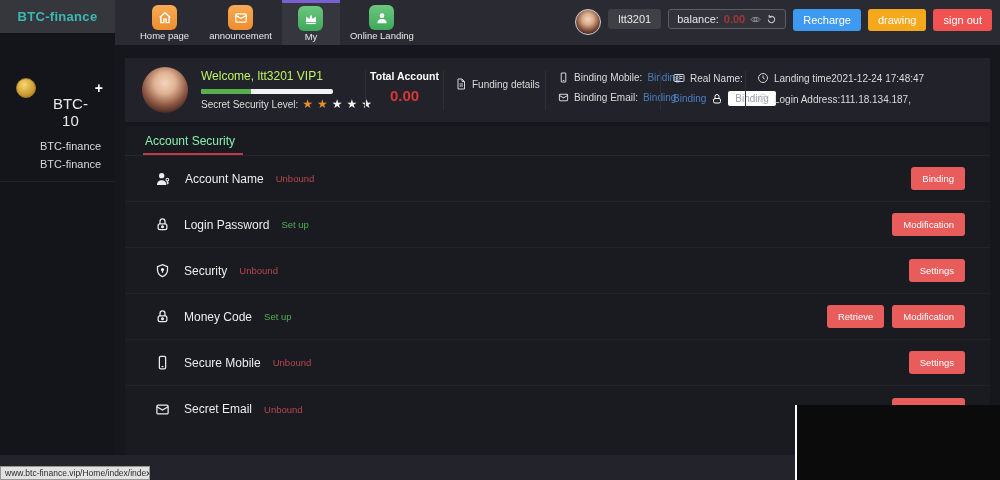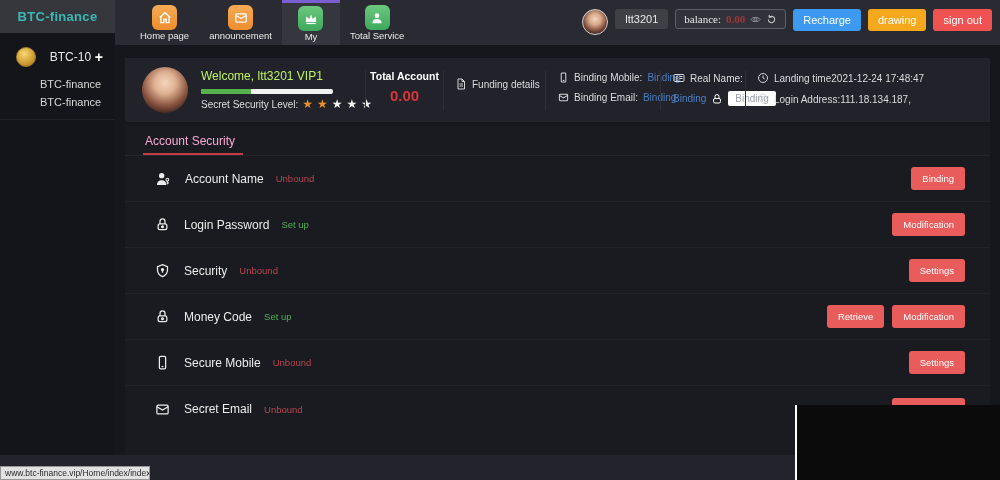--- a/index.html
+++ b/index.html
@@ -18,34 +18,34 @@
   .nav-icon { width:25px; height:25px; border-radius:6px; display:flex; align-items:center; justify-content:center; color:#fff; }
   .nav-icon.orange { background:linear-gradient(#f6ab55,#ee8d2e); }
   .nav-icon.green  { background:linear-gradient(#6cc87e,#3da85c); }
   .nav-label { color:#e8e8e8; font-size:9.5px; margin-top:0; white-space:nowrap; }
 
   #user-group { position:absolute; right:8px; top:9px; display:flex; align-items:flex-start; gap:7px; }
   .avatar-sm { width:26px; height:26px; border-radius:50%; border:1px solid #cfcfcf;
                background:radial-gradient(circle at 50% 38%, #f2d5bc 0%, #d9a98a 30%, #7a4a3a 62%, #2e1c1a 85%); }
   .chip { background:#3f4046; border-radius:3px; padding:4px 10px; color:#e9e9e9; font-size:11px; }
   .balance-chip { display:flex; align-items:center; gap:5px; border:1px solid #5e5f66; border-radius:3px;
-                  padding:3px 8px; background:#31323a; font-size:11px; color:#e9e9e9;font-family:Liberation Serif, serif; }
+                  padding:3px 8px; background:#31323a; font-size:11px; color:#e9e9e9; }
   .balance-val { color:#a23636; font-weight:bold; }
   .tb-btn { border:none; border-radius:3px; color:#fff; font-size:11px; padding:5px 10px; cursor:pointer; font-family:inherit; }
   .btn-recharge { background:#3e9af0; }
   .btn-drawing  { background:#f5a81c; }
   .btn-signout  { background:#f05252; }
   .mini-ico { color:#9a9ba1; display:flex; }
 
   
   #sidebar { left:0; top:33px; width:115px; height:422px; background:#14151a; z-index:1; }
   #side-group { display:flex; align-items:center; padding:14px 12px 8px 16px; cursor:pointer; }
   .coin { width:20px; height:20px; border-radius:50%;
           background:radial-gradient(circle at 40% 32%, #f7d770, #c9972f 65%, #8a6418); border:1px solid #a87f28; }
-  #side-group-label { color:#e8e8e8; font-size:12px; margin-left:10px; flex:1; text-align:center; }
+  #side-group-label { color:#e8e8e8; font-size:15px; margin-left:10px; flex:1; text-align:center;margin-top:48px; }
   #side-add { color:#fff; font-size:14px; font-weight:bold; cursor:pointer; }
   .side-item { color:#d8d8d8; font-size:11px; padding:3px 0 3px 40px; cursor:pointer; }
   #side-divider { margin-top:8px; border-bottom:1px solid #22232a; }
 
   
   #welcome-card { left:125px; top:58px; width:865px; height:64px; background:#21222a; z-index:1; }
   .avatar-lg { position:absolute; left:17px; top:9px; width:46px; height:46px; border-radius:50%;
                background:radial-gradient(circle at 50% 35%, #f2d5bc 0%, #e0b293 28%, #8a5440 60%, #33201c 85%); }
   #welcome-text { position:absolute; left:76px; top:11px; color:#bef264; font-size:12px; }
   #sec-progress { position:absolute; left:76px; top:31px; width:132px; height:5px; background:#f2f2f2; border-radius:2px; }
@@ -65,21 +65,21 @@
   .hlink { color:#4a7fc1; font-size:10px; cursor:pointer; }
   #funding-sec { position:absolute; left:330px; top:20px; }
   #mobile-sec { position:absolute; left:433px; top:14px; display:flex; flex-direction:column; gap:9px; }
   #realname-sec { position:absolute; left:548px; top:14px; display:flex; flex-direction:column; gap:7px; }
   .chip-binding { background:#fff; color:#9aa0a8; font-size:10px; padding:2px 7px; border-radius:2px; cursor:pointer; }
   #time-sec { position:absolute; left:632px; top:14px; display:flex; flex-direction:column; gap:9px; }
 
   
   #main-panel { left:125px; top:126px; width:865px; height:329px; background:#1a1b21; z-index:1; }
   #tabbar { height:30px; border-bottom:1px solid #26272e; position:relative; }
-  #tab-account-security { position:absolute; left:20px; top:8px; color:#f9a8d4; font-size:12px; cursor:pointer; }
+  #tab-account-security { position:absolute; left:20px; top:8px; color:#86efac; font-size:12px; cursor:pointer; }
   #tab-underline { position:absolute; left:18px; bottom:0; width:100px; height:2px; background:#c13b45; }
 
   .sec-row { height:46px; display:flex; align-items:center; padding:0 25px 0 30px; border-bottom:1px solid #222329; }
   .row-ico { color:#ececec; display:flex; margin-right:14px; }
   .row-label { color:#ececec; font-size:12px; }
   .row-status { font-size:9.5px; margin-left:12px; }
   .status-red { color:#b8474d; }
   .status-green { color:#4fae54; }
   .row-actions { margin-left:auto; display:flex; gap:8px; }
   .row-btn { background:#e85c5c; border:none; border-radius:3px; color:#fff; font-size:9.5px;
@@ -127,21 +127,21 @@
     </span>
     <span class="nav-label">My</span>
   </div>
   <div class="nav-item">
     <span class="nav-icon green">
       <svg width="14" height="14" viewBox="0 0 24 24" fill="currentColor">
           <circle cx="12" cy="8" r="4"></circle>
           <path d="M4 21 C4 15.5 8 13.5 12 13.5 C16 13.5 20 15.5 20 21 Z"></path>
         </svg>
     </span>
-    <span class="nav-label">Total Service</span>
+    <span class="nav-label">Online Landing</span>
   </div>
 
   <div id="user-group">
     <div class="avatar-sm"></div>
     <div class="chip">ltt3201</div>
     <div class="balance-chip">
       <span>balance:</span>
       <span class="balance-val">0.00</span>
       <span class="mini-ico">
         <svg width="11" height="11" viewBox="0 0 24 24" fill="none" stroke="currentColor" stroke-width="2">

